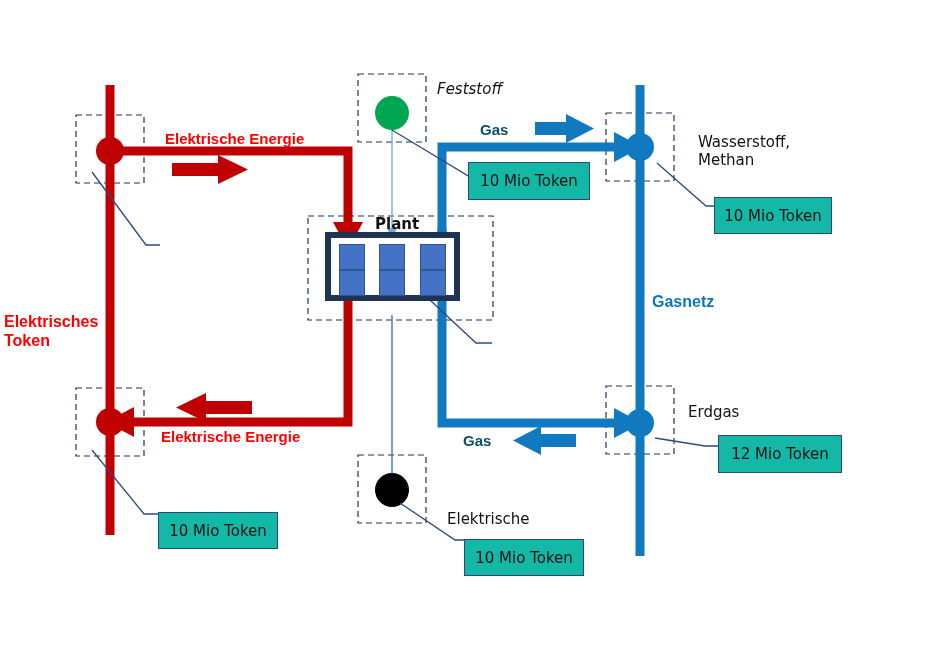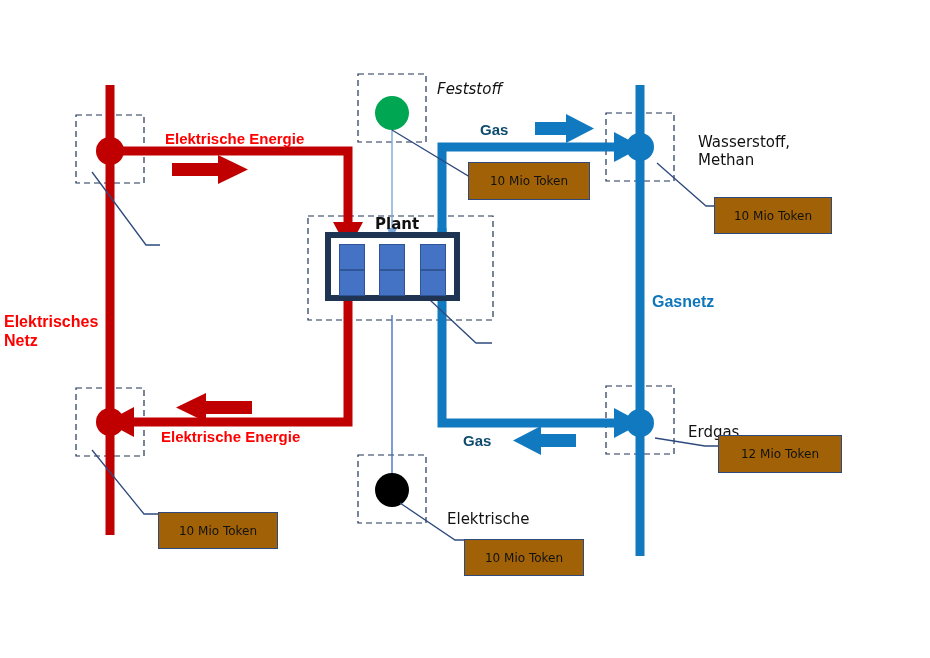--- a/index.html
+++ b/index.html
@@ -42,23 +42,23 @@
   .flow-label.red { color: #FF0000; }
   .flow-label.blue { color: #0c4a6e; }
   .node-label {
     font-size: 15px;
     color: #111111;
     font-family: "DejaVu Sans", sans-serif;
   }
   .token-box {
     position: absolute;
     border: 1px solid #2E4A7D;
-    background: #a16207;
+    background: #14b8a6;
     color: #111111;
-    font-size: 12px;
+    font-size: 15px;
     font-family: "DejaVu Sans", sans-serif;
     display: flex;
     align-items: center;
     justify-content: center;
     box-sizing: border-box;
   }
   .plant-box {
     position: absolute;
     border: 6px solid #1F3352;
     background: #ffffff;
@@ -159,40 +159,40 @@
   <div class="plant-box" style="left:325px; top:232px; width:135px; height:69px;">
     <div class="cell" style="left:8px;  top:6px;  width:26px; height:26px;"></div>
     <div class="cell" style="left:48px; top:6px;  width:26px; height:26px;"></div>
     <div class="cell" style="left:89px; top:6px;  width:26px; height:26px;"></div>
     <div class="cell" style="left:8px;  top:32px; width:26px; height:26px;"></div>
     <div class="cell" style="left:48px; top:32px; width:26px; height:26px;"></div>
     <div class="cell" style="left:89px; top:32px; width:26px; height:26px;"></div>
   </div>
 
   <div class="txt net-label red" style="left:4px; top:313px;">Elektrisches
-Netz</div>
+Token</div>
 
   <div class="txt net-label blue" style="left:652px; top:293px;">Gasnetz</div>
 
   <div class="txt flow-label red" style="left:165px; top:130px;">Elektrische Energie</div>
 
   <div class="txt flow-label red" style="left:161px; top:428px;">Elektrische Energie</div>
 
   <div class="txt flow-label blue" style="left:480px; top:121px;">Gas</div>
 
   <div class="txt flow-label blue" style="left:463px; top:432px;">Gas</div>
 
   <div class="txt node-label" style="left:437px; top:81px;font-style:italic;">Feststoff</div>
 
   <div class="txt node-label" style="left:447px; top:511px;">Elektrische</div>
 
   <div class="txt node-label" style="left:698px; top:134px;">Wasserstoff,
 Methan</div>
 
-  <div class="txt node-label" style="left:688px; top:404px;margin-top:20px;">Erdgas</div>
+  <div class="txt node-label" style="left:688px; top:404px;">Erdgas</div>
 
   <div class="txt node-label" style="left:375px; top:216px;font-weight:bold;">Plant</div>
 
 
   <div class="token-box" style="left:158px; top:512px; width:120px; height:37px;">10 Mio Token</div>
 
   <div class="token-box" style="left:468px; top:162px; width:122px; height:38px;">10 Mio Token</div>
 
   <div class="token-box" style="left:714px; top:197px; width:118px; height:37px;">10 Mio Token</div>
 

